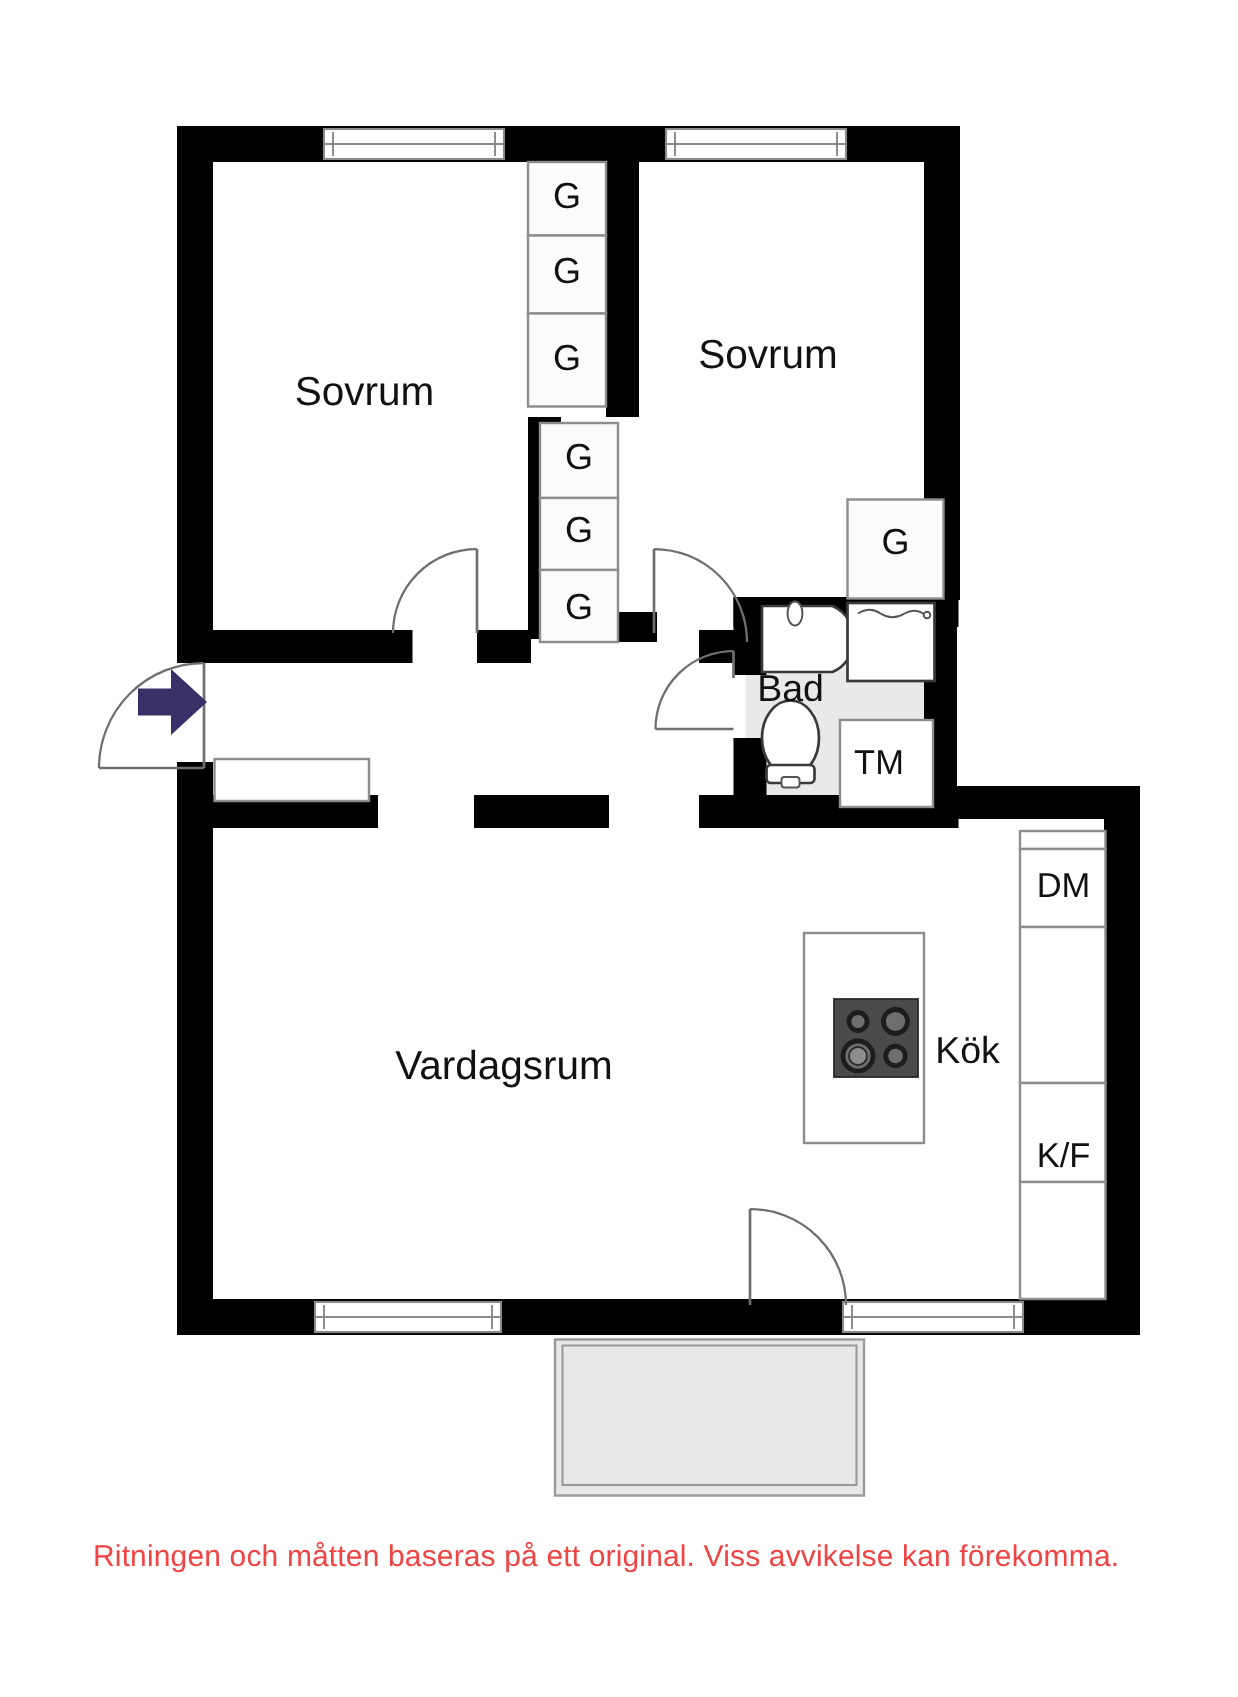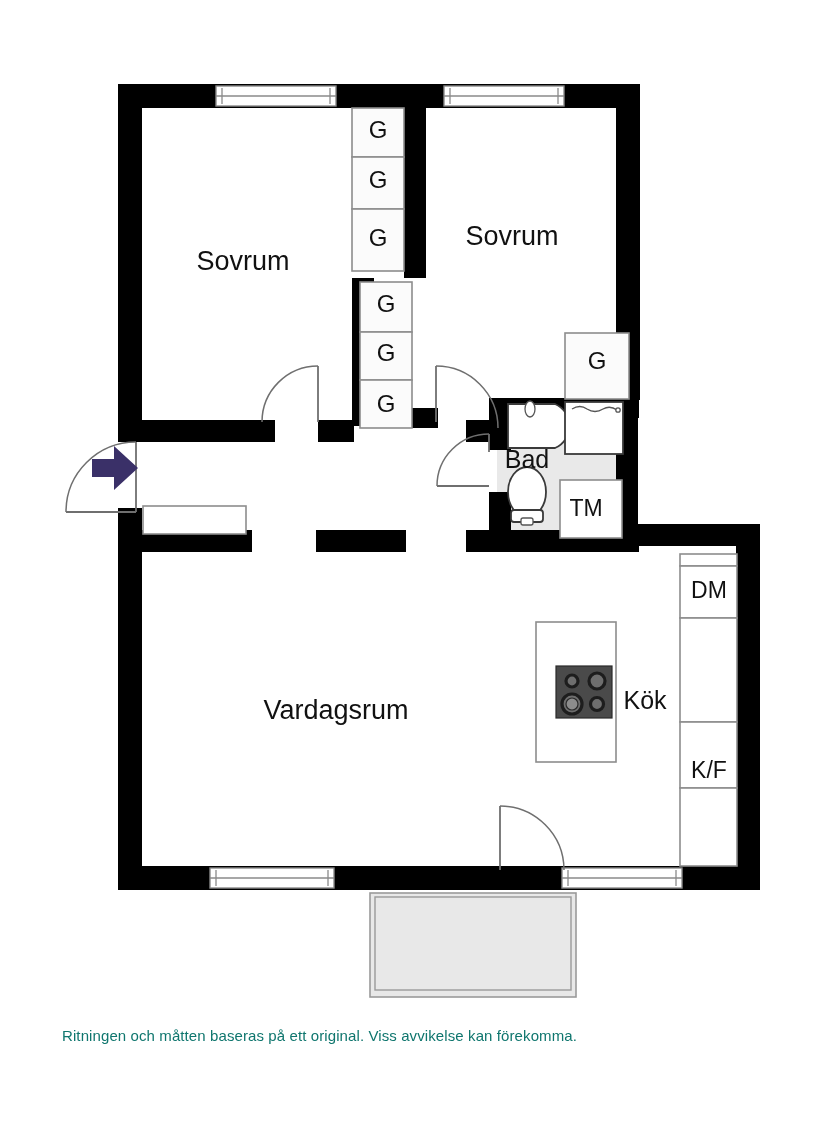--- a/index.html
+++ b/index.html
@@ -52,22 +52,22 @@
   text.room-big   { font-size: 27px; }
   text.room-mid   { font-size: 25px; }
   text.unit-label { font-size: 24px; }
   text.unit-small { font-size: 23px; }
 
   #disclaimer {
     position: absolute;
     left: 62px;
     top: 1027px;
     font-family: "Liberation Sans", sans-serif;
-    font-size: 15px;
-    color: #0f766e;
+    font-size: 20px;
+    color: #ef4444;
     letter-spacing: 0.1px;
     white-space: nowrap;
   }
 </style>
 </head>
 <body>
 
 <div id="floorplan-wrap">
 <svg id="plan" viewBox="0 0 825 1131" xmlns="http://www.w3.org/2000/svg">
 

